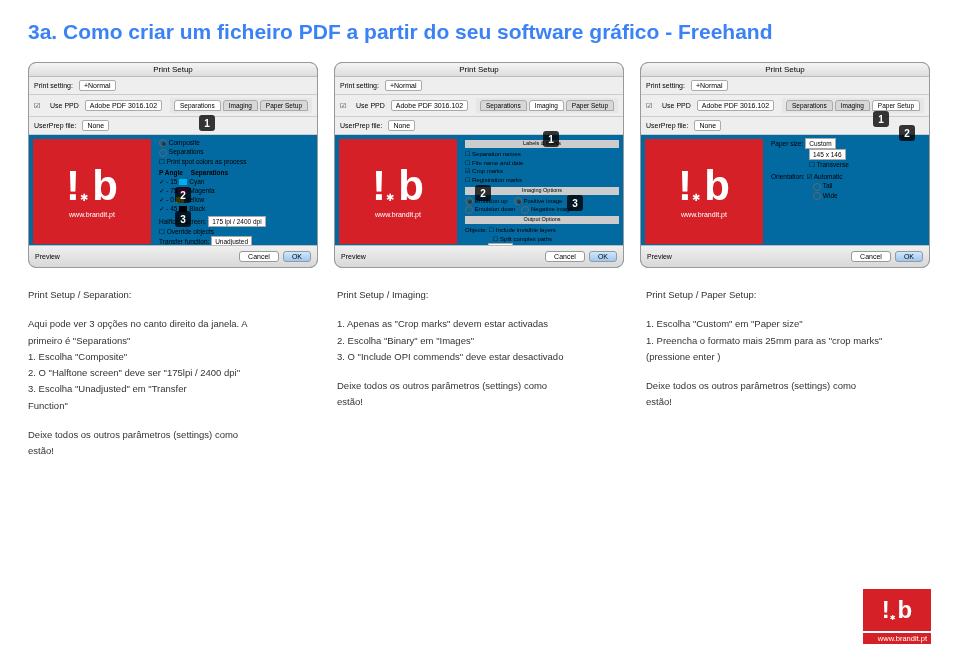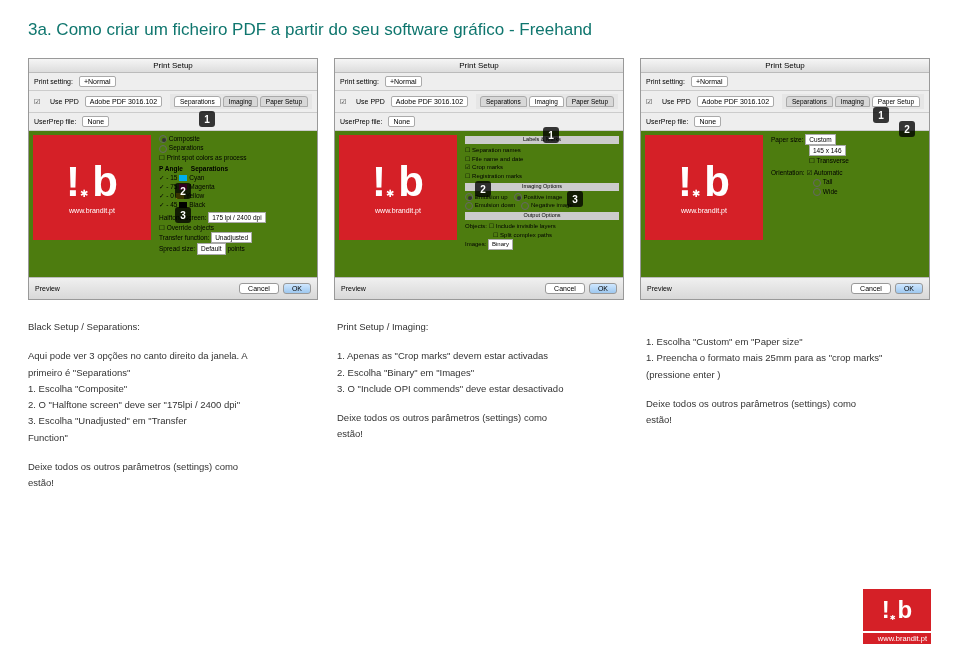--- a/index.html
+++ b/index.html
@@ -5,36 +5,36 @@
   * { box-sizing: border-box; margin: 0; padding: 0; }
   body {
     width: 959px;
     height: 660px;
     font-family: Arial, Helvetica, sans-serif;
     background: #fff;
     position: relative;
     padding: 20px 28px;
   }
   .title {
-    font-size: 17px;
-    font-weight: normal;
-    color: #0f766e;
+    font-size: 21px;
+    font-weight: bold;
+    color: #3b82f6;
     margin-bottom: 18px;
   }
   .screenshots {
     display: flex;
     gap: 16px;
     margin-bottom: 20px;
   }
   .shot {
     width: 290px;
-    height: 242px;
+    height: 206px;
     border: 1px solid #999;
-    border-radius: 0;
-    background: #4d7c0f;
+    border-radius: 8px;
+    background: #0369a1;
     position: relative;
     font-size: 7px;
     overflow: hidden;
   }
   .shot-title {
     text-align: center;
     font-size: 8px;
     padding: 2px 0;
     background: linear-gradient(#f5f5f5,#ddd);
     border-bottom: 1px solid #bbb;
@@ -365,39 +365,40 @@
       <span class="btn ok">OK</span>
     </div>
     <div class="num-badge" style="top:48px; right:40px">1</div>
     <div class="num-badge" style="top:62px; right:14px">2</div>
   </div>
 
 </div>
 
 <div class="columns">
   <div class="col">
-    <p class="col-heading">Black Setup / Separations:</p>
+    <p class="col-heading">Print Setup / Separation:</p>
     <p class="gap">Aqui pode ver 3 opções no canto direito da janela. A</p>
     <p>primeiro é "Separations"</p>
     <p>1. Escolha "Composite"</p>
     <p>2. O "Halftone screen" deve ser "175lpi / 2400 dpi"</p>
     <p>3. Escolha "Unadjusted" em "Transfer</p>
     <p>Function"</p>
     <p class="gap">Deixe todos os outros parâmetros (settings) como</p>
     <p>estão!</p>
   </div>
   <div class="col">
     <p class="col-heading">Print Setup / Imaging:</p>
     <p class="gap">1. Apenas as "Crop marks" devem estar activadas</p>
     <p>2. Escolha "Binary" em "Images"</p>
     <p>3. O "Include OPI commends" deve estar desactivado</p>
     <p class="gap">Deixe todos os outros parâmetros (settings) como</p>
     <p>estão!</p>
   </div>
   <div class="col">
+    <p class="col-heading">Print Setup / Paper Setup:</p>
     <p class="gap">1. Escolha "Custom" em "Paper size"</p>
     <p>1. Preencha o formato mais 25mm para as "crop marks"</p>
     <p>(pressione enter )</p>
     <p class="gap">Deixe todos os outros parâmetros (settings) como</p>
     <p>estão!</p>
   </div>
 </div>
 
 <div class="footer-logo">
   <div class="box">

